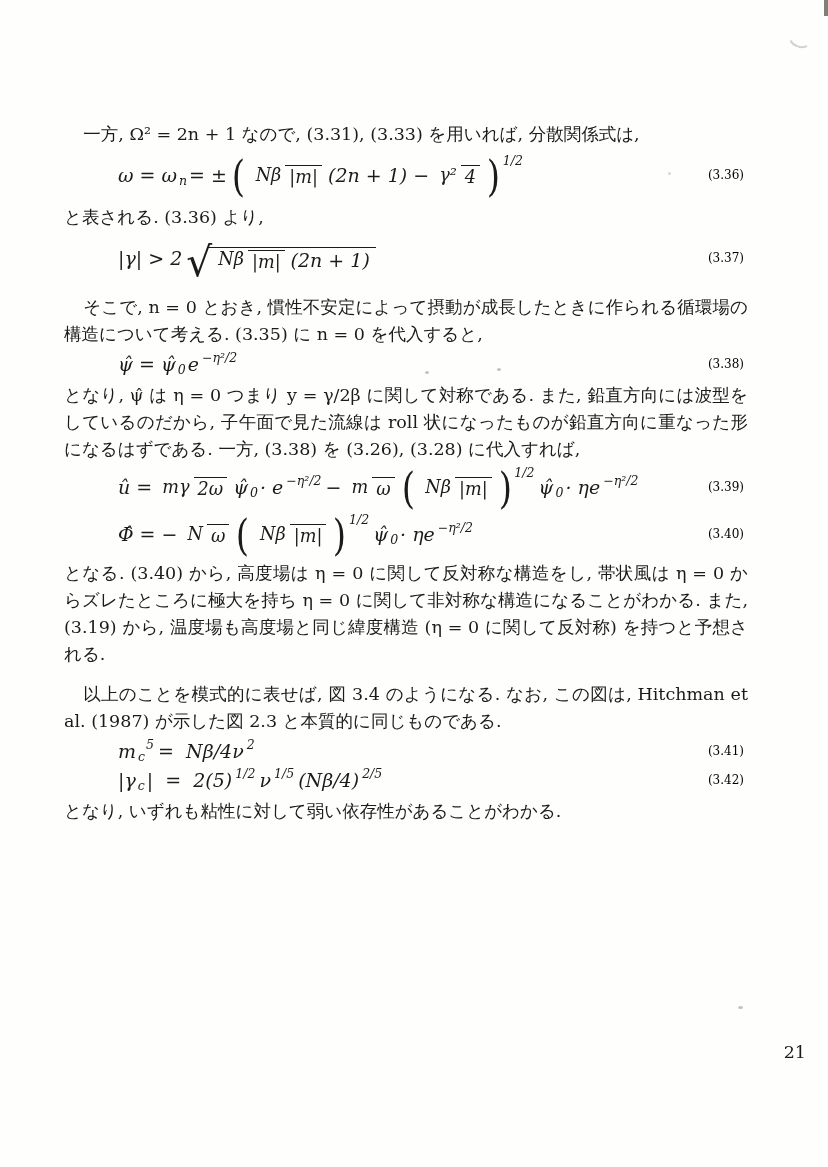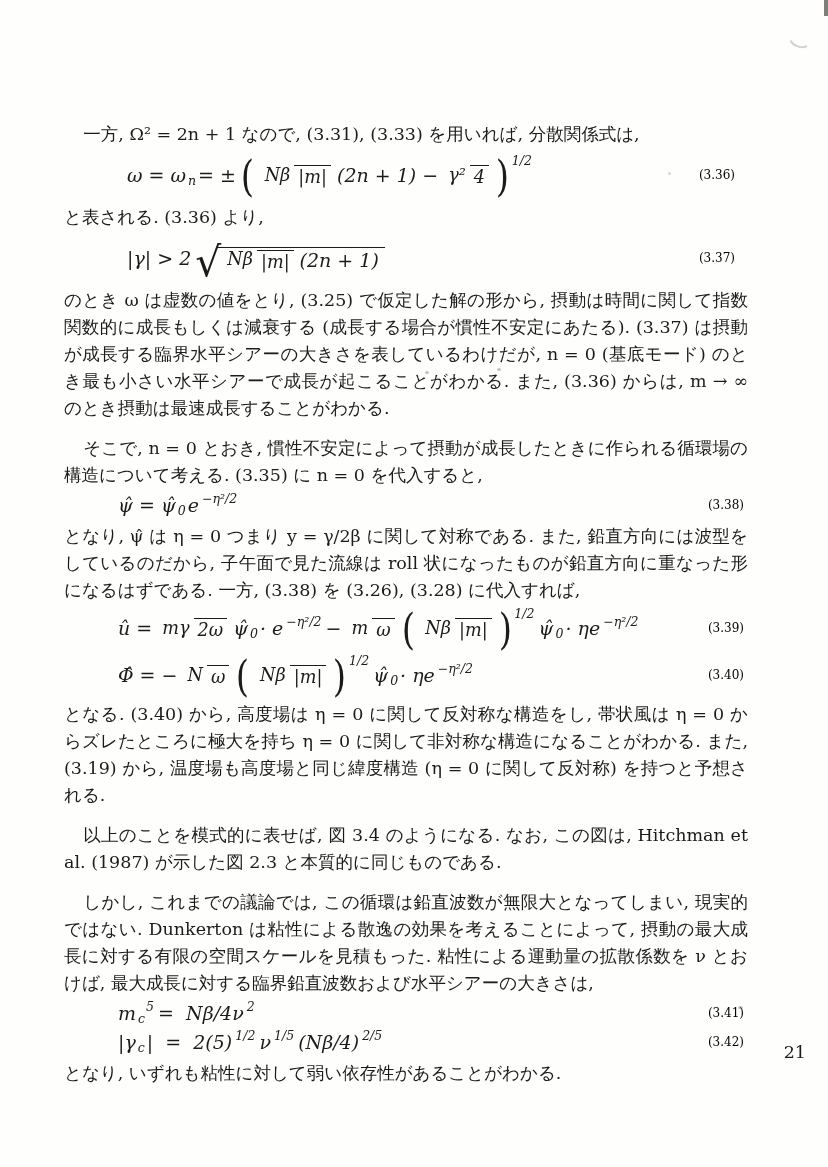--- a/index.html
+++ b/index.html
@@ -47,21 +47,21 @@
   .eq {
     position: relative;
     display: flex;
     align-items: center;
     gap: 4px;
     padding-left: 54px;
     padding-right: 96px;
     font-size: 19px;
     line-height: 1.15;
     min-height: 44px;
-    margin: 6px 9px;
+    margin: 6px 0;
   }
   .eq.mid { margin: 3px 0; }
   .eq.compact { min-height: 24px; margin: 5px 0; }
   .tok, .fnum, .fden, .sup, .sb, .stack { font-style: italic; }
   .tok { white-space: pre; }
   .eqnum {
     position: absolute;
     right: 4px;
     top: 50%;
     transform: translateY(-50%);
@@ -133,21 +133,20 @@
           <span class="frac">
             <span class="fnum">Nβ</span>
             <span class="fden">|m|</span>
           </span>
           <span class="tok">(2n + 1)</span>
         </span>
       </span>
       <span class="eqnum">(3.37)</span>
     </div>
 
-    <p>のとき ω は虚数の値をとり, (3.25) で仮定した解の形から, 摂動は時間に関して指数関数的に成長もしくは減衰する (成長する場合が慣性不安定にあたる). (3.37) は摂動が成長する臨界水平シアーの大きさを表しているわけだが, n = 0 (基底モード) のとき最も小さい水平シアーで成長が起こることがわかる. また, (3.36) からは, m → ∞ のとき摂動は最速成長することがわかる.</p>
 
     <p class="indent gap">そこで, n = 0 とおき, 慣性不安定によって摂動が成長したときに作られる循環場の構造について考える. (3.35) に n = 0 を代入すると,</p>
 
     <div class="eq compact">
       <span class="tok">ψ̂ = ψ̂</span>
         <span class="sb">0</span>
         <span class="tok">e</span>
         <span class="sup">−η²/2</span>
       <span class="eqnum">(3.38)</span>
     </div>
@@ -200,21 +199,20 @@
         <span class="sb">0</span>
       <span class="tok">· ηe</span>
         <span class="sup">−η²/2</span>
       <span class="eqnum">(3.40)</span>
     </div>
 
     <p>となる. (3.40) から, 高度場は η = 0 に関して反対称な構造をし, 帯状風は η = 0 からズレたところに極大を持ち η = 0 に関して非対称な構造になることがわかる. また, (3.19) から, 温度場も高度場と同じ緯度構造 (η = 0 に関して反対称) を持つと予想される.</p>
 
     <p class="indent gap">以上のことを模式的に表せば, 図 3.4 のようになる. なお, この図は, Hitchman et al. (1987) が示した図 2.3 と本質的に同じものである.</p>
 
-    <p class="indent gap">しかし, これまでの議論では, この循環は鉛直波数が無限大となってしまい, 現実的ではない. Dunkerton は粘性による散逸の効果を考えることによって, 摂動の最大成長に対する有限の空間スケールを見積もった. 粘性による運動量の拡散係数を ν とおけば, 最大成長に対する臨界鉛直波数および水平シアーの大きさは,</p>
 
     <div class="eq compact">
       <span class="tok">m</span>
         <span class="sb">c</span>
         <span class="sup">5</span>
       <span class="tok">=  Nβ/4ν</span>
         <span class="sup">2</span>
       <span class="eqnum">(3.41)</span>
     </div>
 

